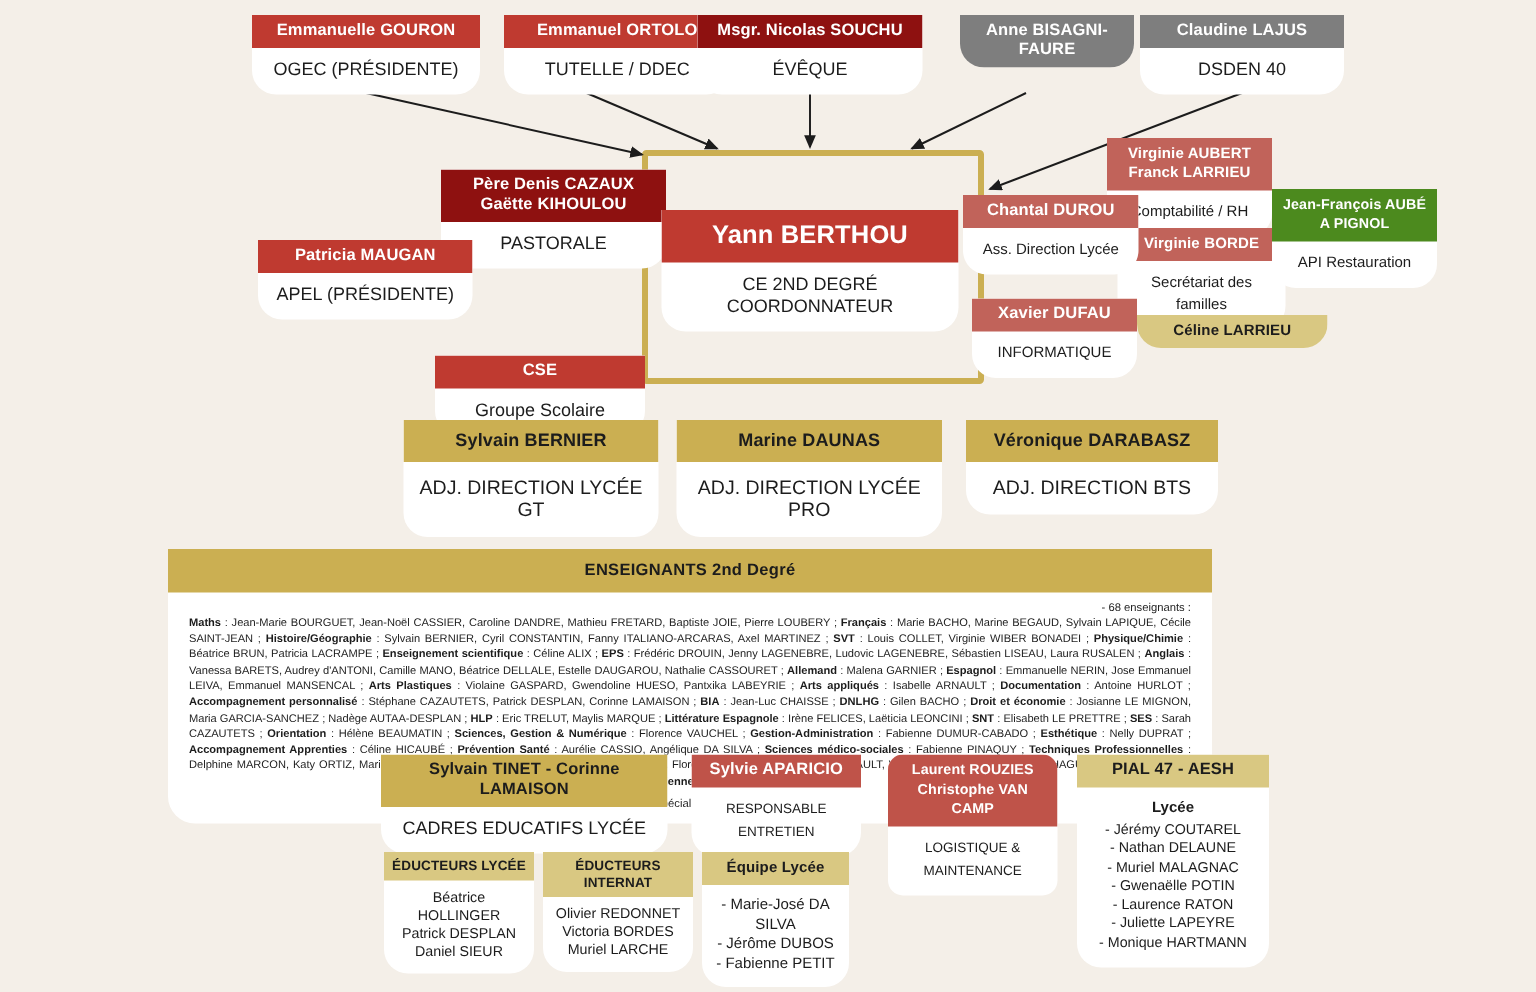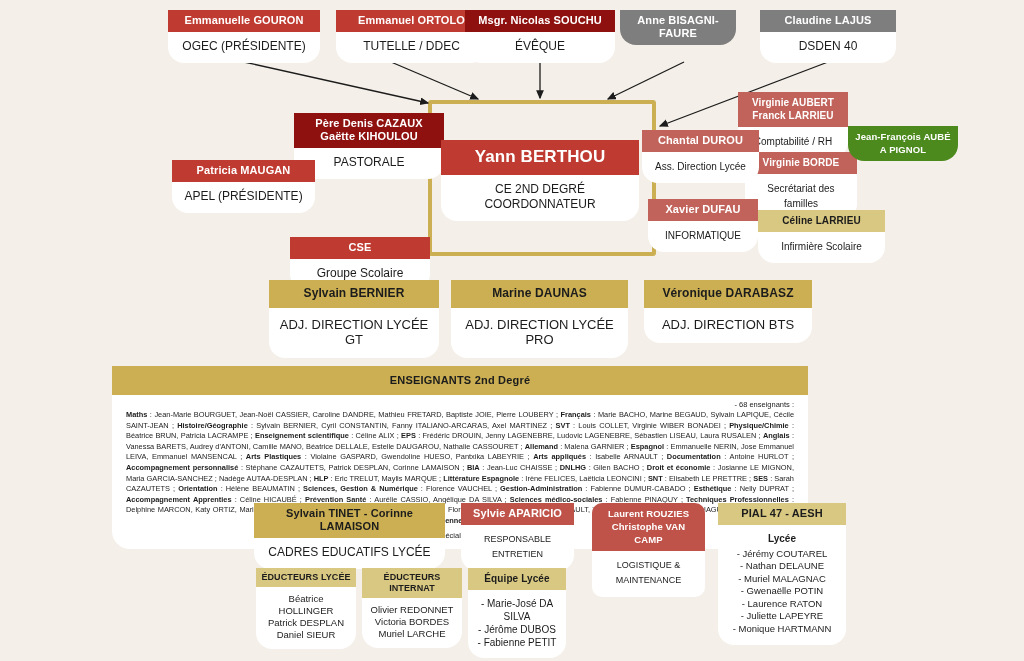--- a/index.html
+++ b/index.html
@@ -129,21 +129,21 @@
   <div class="card" style="left:316px;top:10px;width:151px;margin-left:20px;">
     <span class="hdr h-red">Emmanuel ORTOLO</span>
     <span class="body">TUTELLE / DDEC</span>
   </div>
 
   <div class="card" style="left:465px;top:10px;width:150px;">
     <span class="hdr h-dkred">Msgr. Nicolas SOUCHU</span>
     <span class="body">ÉVÊQUE</span>
   </div>
 
-  <div class="card" style="left:620px;top:10px;width:116px;text-align:center;">
+  <div class="card" style="left:640px;top:10px;width:116px;text-align:center;">
     <span class="hdr h-gray">Anne BISAGNI-FAURE</span>
   </div>
 
   <div class="card" style="left:760px;top:10px;width:136px;">
     <span class="hdr h-gray">Claudine LAJUS</span>
     <span class="body">DSDEN 40</span>
   </div>
 
   <div class="card" style="left:294px;top:113px;width:150px;">
     <span class="hdr h-dkred">
@@ -182,35 +182,35 @@
       <span class="l2">Franck LARRIEU</span>
     </span>
     <span class="body" style="font-size:10px;">Comptabilité / RH</span>
   </div>
 
   <div class="card" style="left:848px;top:126px;width:110px;z-index:7;">
     <span class="hdr h-green" style="font-size:9.5px;">
       <span>Jean-François AUBÉ</span>
       <span class="l2">A PIGNOL</span>
     </span>
+    <span class="body" style="font-size:10px;">API Restauration</span>
   </div>
 
   <div class="card" style="left:745px;top:152px;width:112px;">
     <span class="hdr h-softred" style="font-size:10px;">Virginie BORDE</span>
     <span class="body" style="font-size:10px;">Secrétariat des familles</span>
   </div>
 
   <div class="card" style="left:648px;top:199px;width:110px;z-index:6;">
     <span class="hdr h-softred">Xavier DUFAU</span>
     <span class="body" style="font-size:10px;">INFORMATIQUE</span>
   </div>
 
   <div class="card" style="left:758px;top:210px;width:127px;">
     <span class="hdr h-gold2" style="font-size:10px;">Céline LARRIEU</span>
-    <span class="body" style="font-size:10px;">Infirmière Scolaire</span>
   </div>
 
   <div class="card" style="left:269px;top:280px;width:170px;">
     <span class="hdr h-gold" style="font-size:12px;padding:7px 6px 8px;">Sylvain BERNIER</span>
     <span class="body" style="font-size:13px;padding:9px 6px 11px;">ADJ. DIRECTION LYCÉE GT</span>
   </div>
 
   <div class="card" style="left:451px;top:280px;width:177px;">
     <span class="hdr h-gold" style="font-size:12px;padding:7px 6px 8px;">Marine DAUNAS</span>
     <span class="body" style="font-size:13px;padding:9px 6px 11px;">ADJ. DIRECTION LYCÉE PRO</span>

